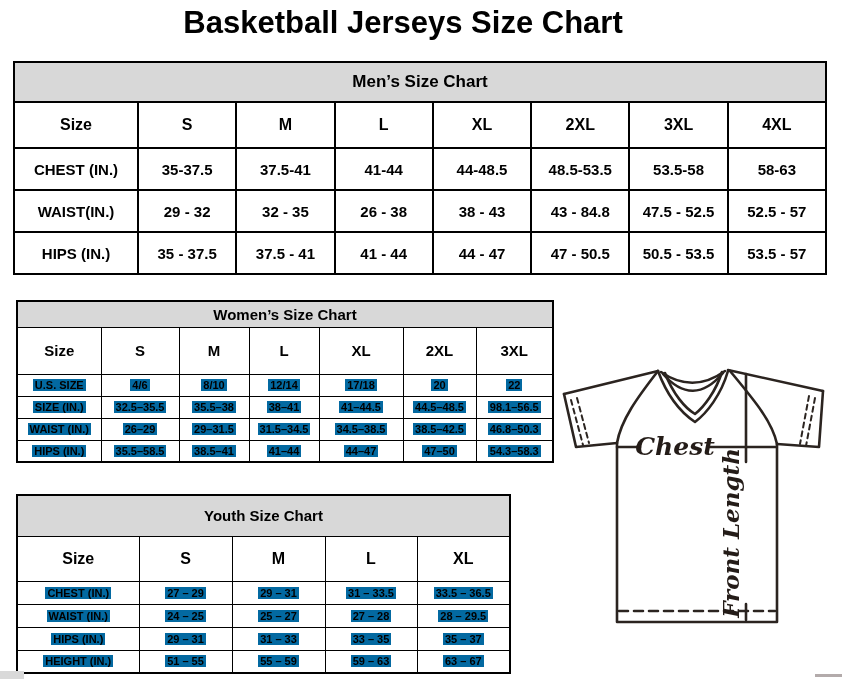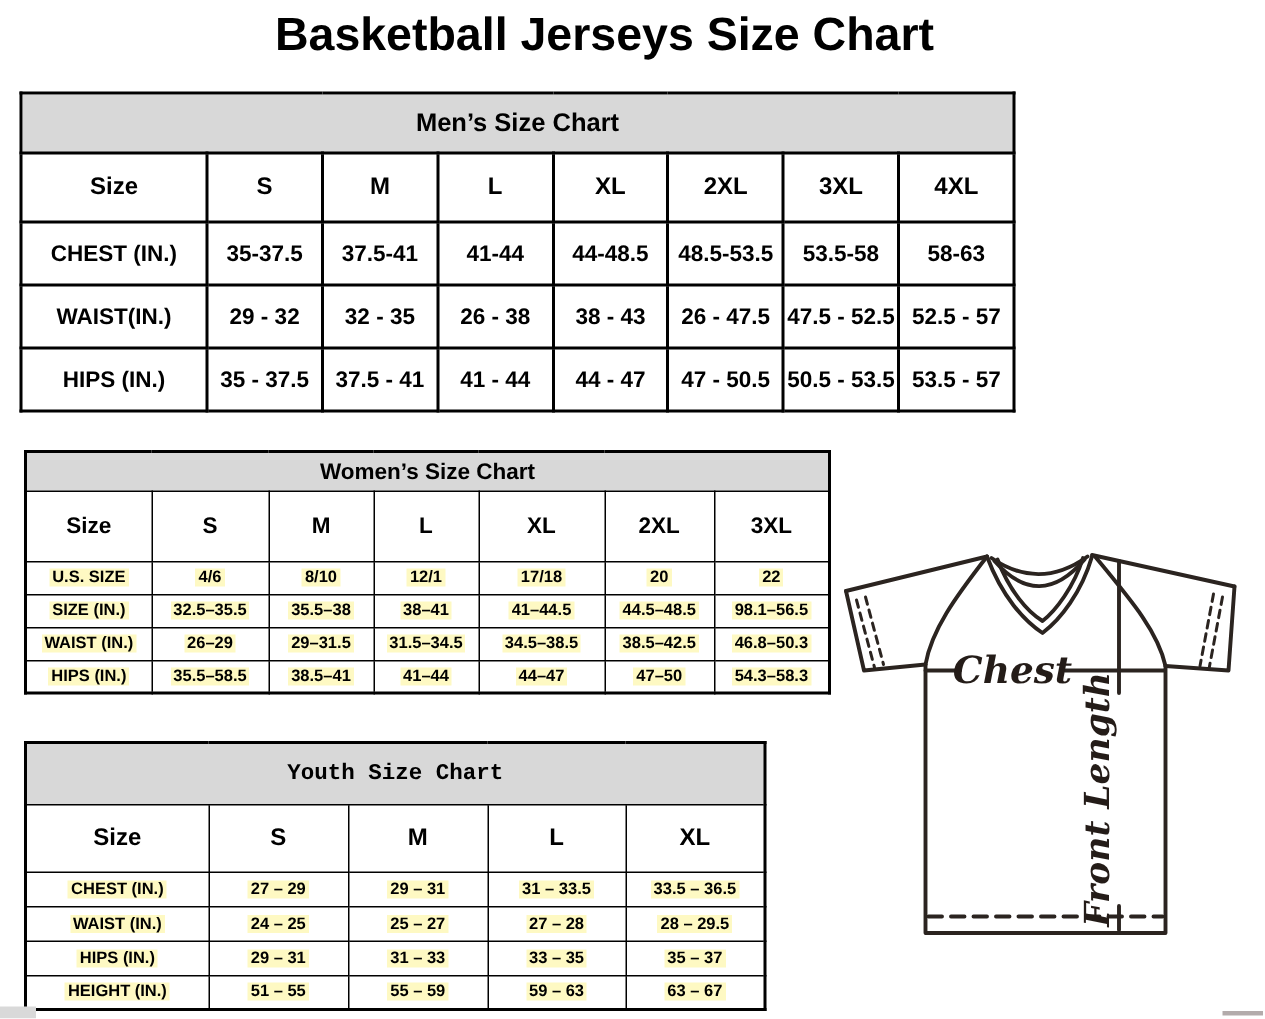--- a/index.html
+++ b/index.html
@@ -9,45 +9,45 @@
   }
   .page-title{
     position:absolute;left:0;top:5px;width:806px;text-align:center;
     font-size:31px;font-weight:bold;letter-spacing:0px;
   }
   table{border-collapse:collapse;table-layout:fixed;position:absolute;background:#fff;}
   th,td{text-align:center;vertical-align:middle;padding:0;overflow:hidden;white-space:nowrap;}
   .band{background:#d8d8d8;font-weight:bold;}
 
   
-  .mens{left:13px;top:61px;width:664px;border:2px solid #000;}
+  .mens{left:13px;top:61px;width:814px;border:2px solid #000;}
   .mens th,.mens td{border:2px solid #000;font-weight:bold;}
   .mens .band-row{height:40px;}
   .mens .band{font-size:17px;}
   .mens .head-row{height:46px;font-size:16px;}
   .mens .data-row{height:42px;font-size:15px;}
   .mens .rlabel{font-size:15px;}
 
   
   .womens{left:16px;top:300px;width:537px;border:2px solid #000;}
   .womens th,.womens td{border:1px solid #000;font-weight:bold;}
   .womens .band-row{height:26px;}
   .womens .band{font-size:15px;}
   .womens .head-row{height:47px;font-size:15px;}
   .womens .data-row{height:22px;font-size:11px;}
 
   
   .youth{left:16px;top:494px;width:493px;border:2px solid #000;}
   .youth th,.youth td{border:1px solid #000;font-weight:bold;}
   .youth .band-row{height:41px;}
-  .youth .band{font-size:15px;font-family:Liberation Mono, monospace;}
+  .youth .band{font-size:15px;}
   .youth .head-row{height:45px;font-size:16px;}
   .youth .data-row{height:23px;font-size:11px;}
 
-  .hl{background:#fef9c3;padding:0 2px;}
+  .hl{background:#0369a1;padding:0 2px;}
 
   .jersey{position:absolute;left:557px;top:358px;width:286px;height:272px;}
   .jersey .measure-text{
     font-family:"DejaVu Serif","Liberation Serif",serif;
     font-style:italic;font-weight:bold;fill:#241c18;
   }
   .artifact-left{position:absolute;left:0;top:671px;width:24px;height:8px;background:#d9d9d9;}
   .artifact-right{position:absolute;left:815px;top:674px;width:27px;height:3px;background:#b3abab;}
 </style>
 </head>
@@ -89,21 +89,21 @@
     <td>48.5-53.5</td>
     <td>53.5-58</td>
     <td>58-63</td>
   </tr>
   <tr class="data-row">
     <td class="rlabel">WAIST(IN.)</td>
     <td>29 - 32</td>
     <td>32 - 35</td>
     <td>26 - 38</td>
     <td>38 - 43</td>
-    <td>26 - 47.5</td>
+    <td>43 - 84.8</td>
     <td>47.5 - 52.5</td>
     <td>52.5 - 57</td>
   </tr>
   <tr class="data-row">
     <td class="rlabel">HIPS (IN.)</td>
     <td>35 - 37.5</td>
     <td>37.5 - 41</td>
     <td>41 - 44</td>
     <td>44 - 47</td>
     <td>47 - 50.5</td>
@@ -133,21 +133,21 @@
     <th>M</th>
     <th>L</th>
     <th>XL</th>
     <th>2XL</th>
     <th>3XL</th>
   </tr>
   <tr class="data-row">
     <td><span class="hl">U.S. SIZE</span></td>
     <td><span class="hl">4/6</span></td>
     <td><span class="hl">8/10</span></td>
-    <td><span class="hl">12/1</span></td>
+    <td><span class="hl">12/14</span></td>
     <td><span class="hl">17/18</span></td>
     <td><span class="hl">20</span></td>
     <td><span class="hl">22</span></td>
   </tr>
   <tr class="data-row">
     <td><span class="hl">SIZE (IN.)</span></td>
     <td><span class="hl">32.5–35.5</span></td>
     <td><span class="hl">35.5–38</span></td>
     <td><span class="hl">38–41</span></td>
     <td><span class="hl">41–44.5</span></td>

